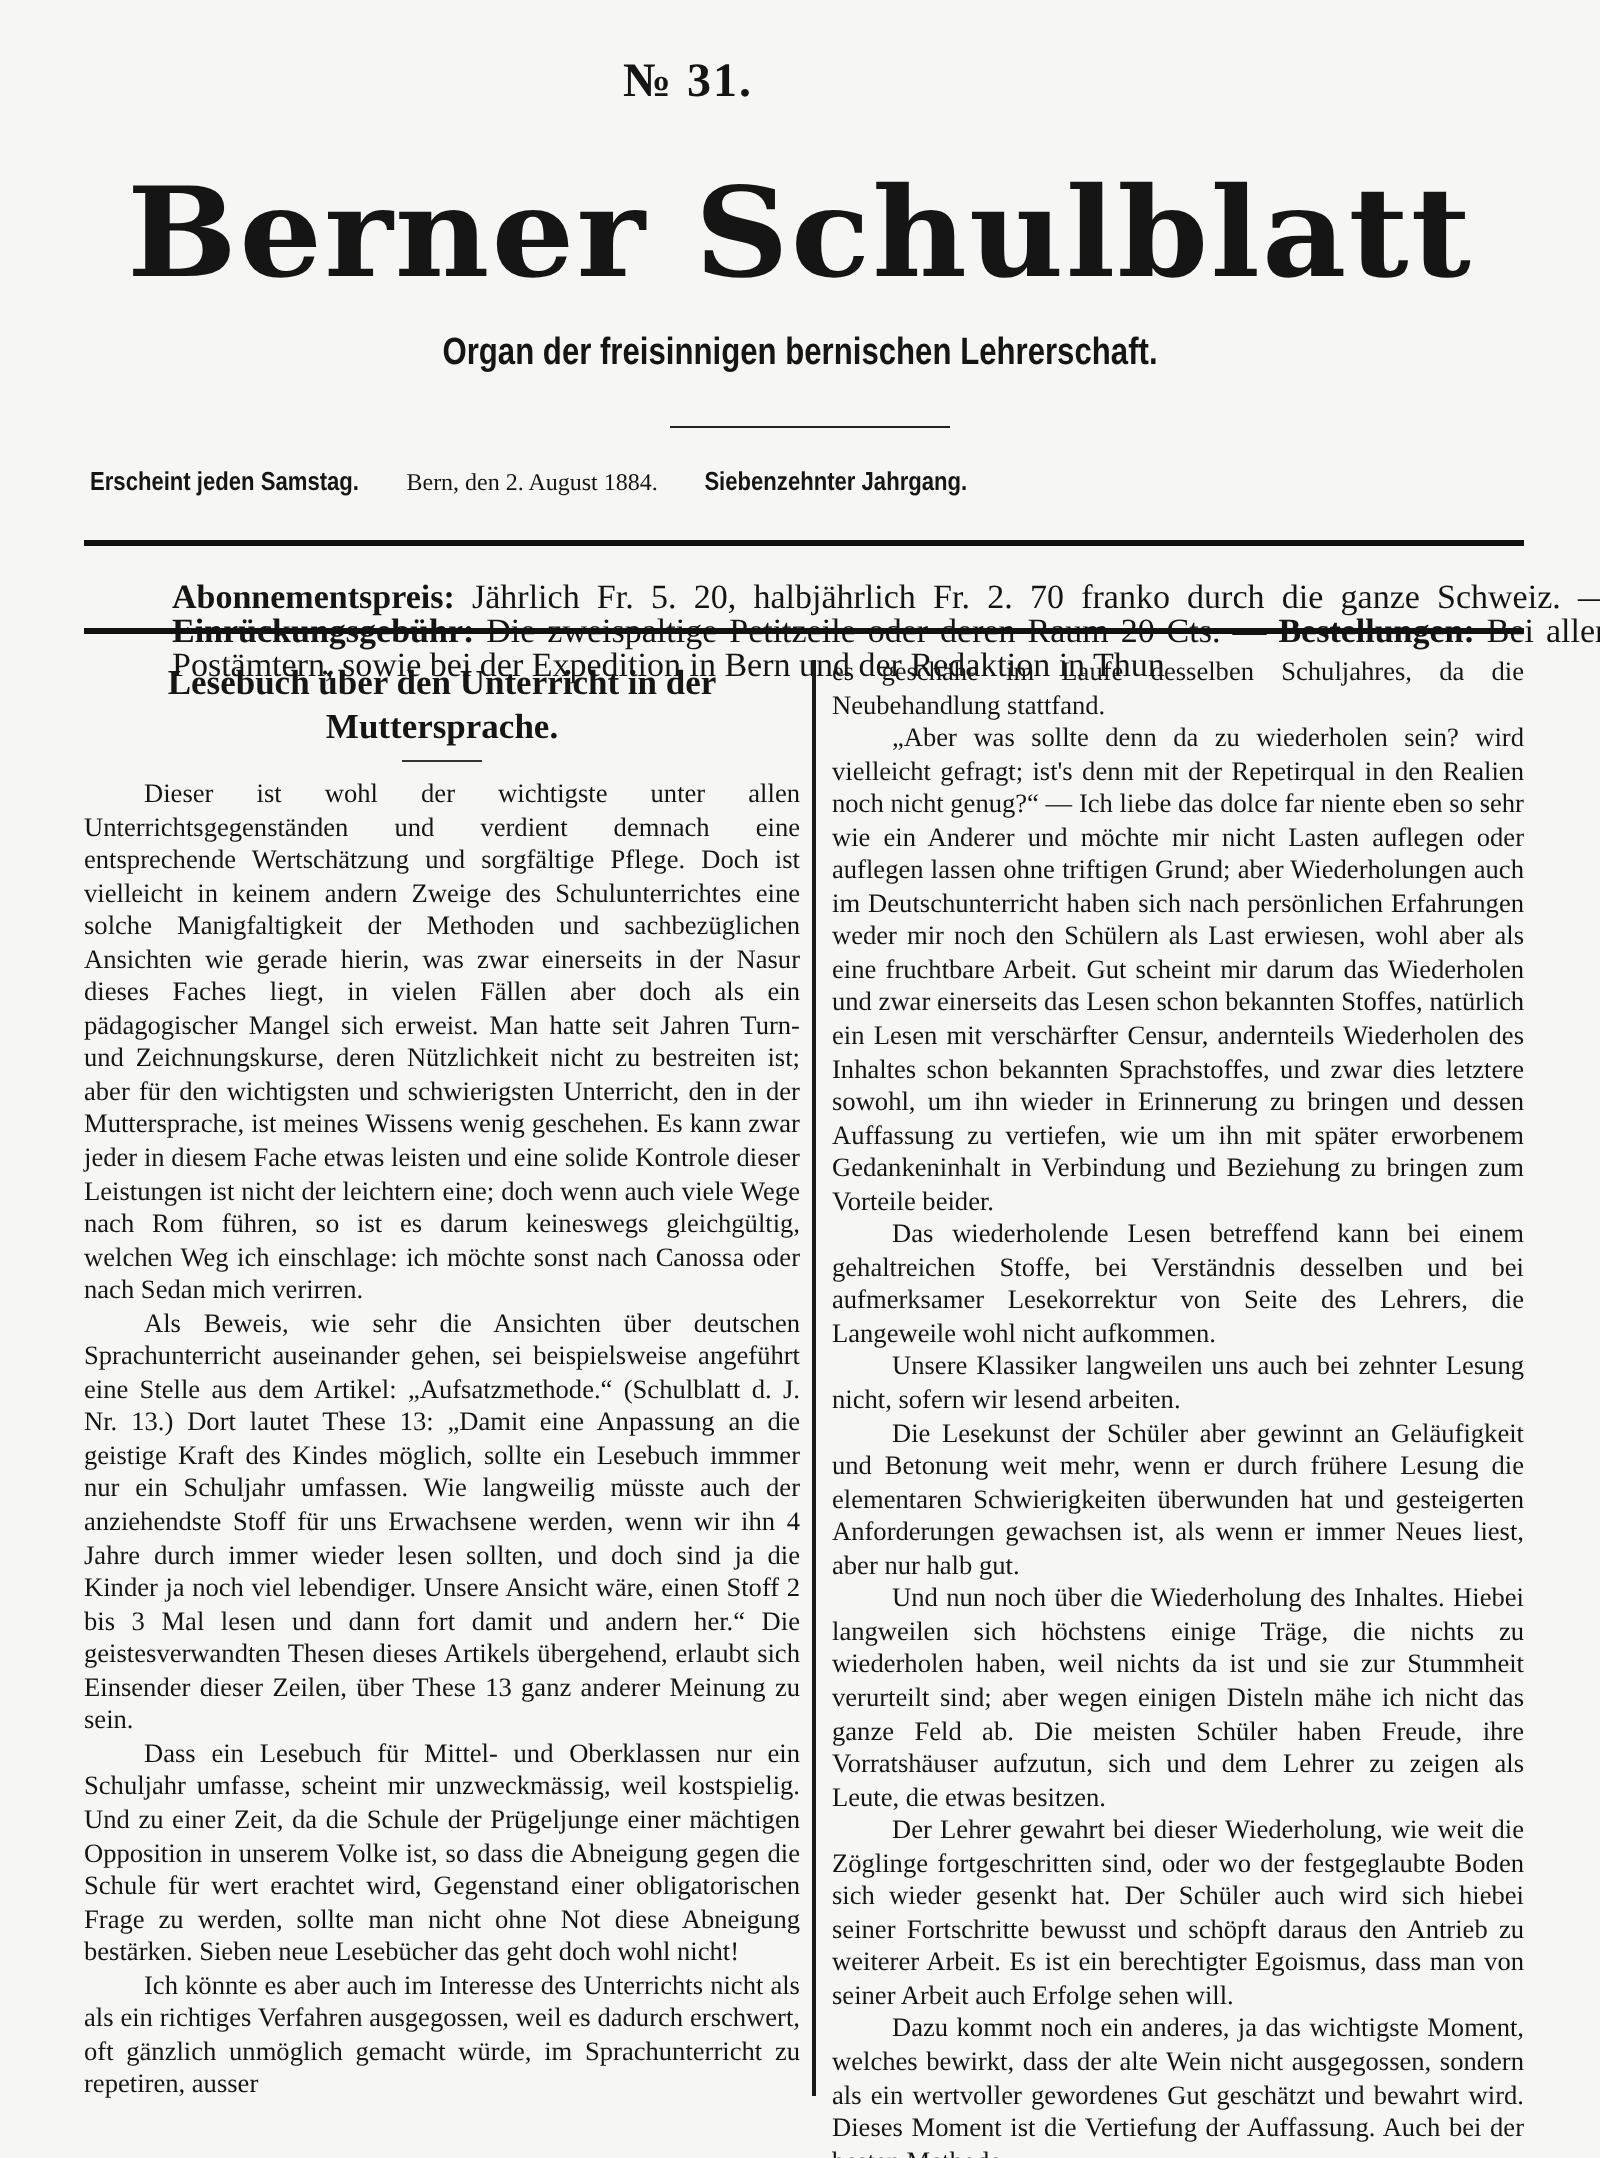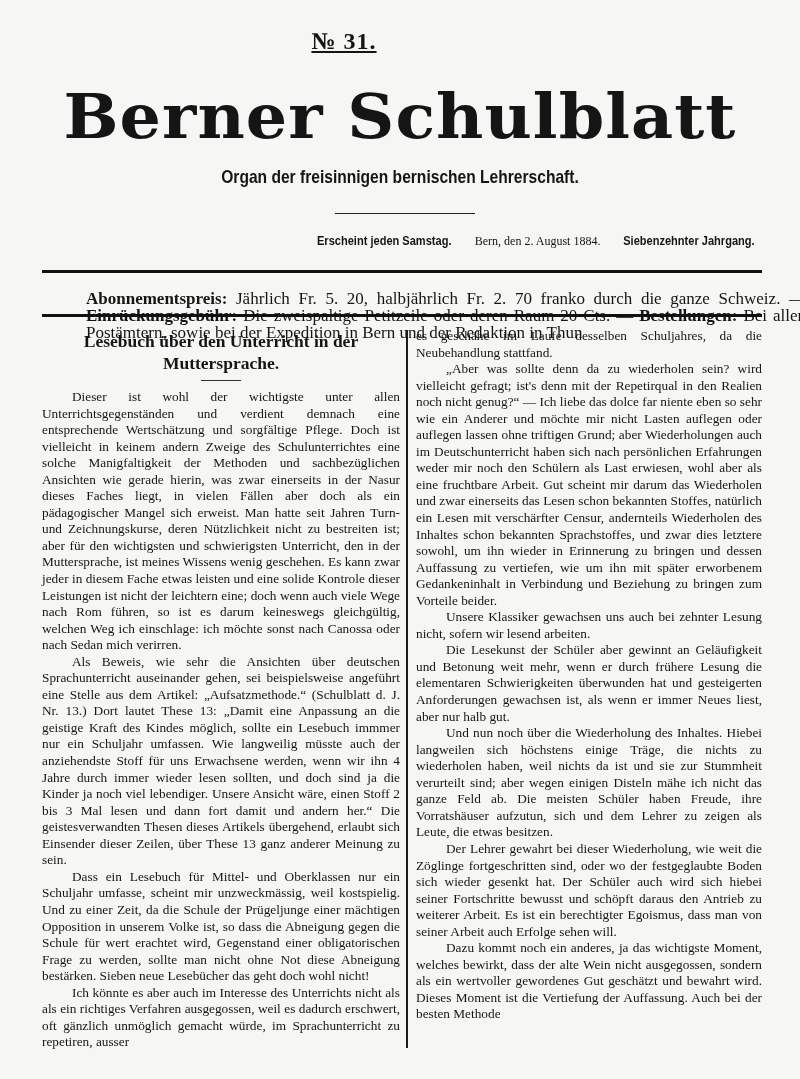--- a/index.html
+++ b/index.html
@@ -7,21 +7,20 @@
       width: 800px; height: 1079px; overflow: hidden;
       background: #f6f6f4;
       color: #151515;
       font-family: "Liberation Serif", "DejaVu Serif", serif;
       position: relative;
     }
     .issue-no {
       position: absolute; top: 28px; left: 0; width: 688px;
       text-align: center; font-weight: bold; font-size: 24px;
       letter-spacing: 1px;
-      text-decoration: underline;
     }
     .masthead {
       position: absolute; top: 80px; left: 0; width: 800px;
       text-align: center;
       font-family: "DejaVu Serif", "Liberation Serif", serif;
       font-weight: bold; font-size: 62px; letter-spacing: 1px;
       line-height: 74px;
       transform: scaleX(1.05);
     }
     .subtitle {
@@ -30,21 +29,21 @@
       font-family: "Liberation Sans", "DejaVu Sans", sans-serif;
       font-weight: bold; font-size: 19px;
       transform: scaleX(0.82);
     }
     .short-rule {
       position: absolute; top: 213px; left: 335px; width: 140px; height: 1px;
       background: #222;
     }
     .meta-row {
       position: absolute; top: 233px; left: 45px; width: 710px;
-      display: flex; justify-content: flex-end; align-items: baseline;
+      display: flex; justify-content: flex-start; align-items: baseline;
     }
     .meta-side {
       font-family: "Liberation Sans", "DejaVu Sans", sans-serif;
       font-weight: bold; font-size: 13px;
       transform: scaleX(0.85);
     }
     .meta-side.left { transform-origin: left; }
     .meta-side.right { transform-origin: right; }
     .meta-center { font-size: 12px; }
     .rule-thick {
@@ -105,18 +104,19 @@
   <div class="head-rule"></div>
   <p class="para">Dieser ist wohl der wichtigste unter allen Unterrichtsgegenständen und verdient demnach eine entsprechende Wertschätzung und sorgfältige Pflege. Doch ist vielleicht in keinem andern Zweige des Schulunterrichtes eine solche Manigfaltigkeit der Methoden und sachbezüglichen Ansichten wie gerade hierin, was zwar einerseits in der Nasur dieses Faches liegt, in vielen Fällen aber doch als ein pädagogischer Mangel sich erweist. Man hatte seit Jahren Turn- und Zeichnungskurse, deren Nützlichkeit nicht zu bestreiten ist; aber für den wichtigsten und schwierigsten Unterricht, den in der Muttersprache, ist meines Wissens wenig geschehen. Es kann zwar jeder in diesem Fache etwas leisten und eine solide Kontrole dieser Leistungen ist nicht der leichtern eine; doch wenn auch viele Wege nach Rom führen, so ist es darum keineswegs gleichgültig, welchen Weg ich einschlage: ich möchte sonst nach Canossa oder nach Sedan mich verirren.</p>
   <p class="para">Als Beweis, wie sehr die Ansichten über deutschen Sprachunterricht auseinander gehen, sei beispielsweise angeführt eine Stelle aus dem Artikel: „Aufsatzmethode.“ (Schulblatt d. J. Nr. 13.) Dort lautet These 13: „Damit eine Anpassung an die geistige Kraft des Kindes möglich, sollte ein Lesebuch immmer nur ein Schuljahr umfassen. Wie langweilig müsste auch der anziehendste Stoff für uns Erwachsene werden, wenn wir ihn 4 Jahre durch immer wieder lesen sollten, und doch sind ja die Kinder ja noch viel lebendiger. Unsere Ansicht wäre, einen Stoff 2 bis 3 Mal lesen und dann fort damit und andern her.“ Die geistesverwandten Thesen dieses Artikels übergehend, erlaubt sich Einsender dieser Zeilen, über These 13 ganz anderer Meinung zu sein.</p>
   <p class="para">Dass ein Lesebuch für Mittel- und Oberklassen nur ein Schuljahr umfasse, scheint mir unzweckmässig, weil kostspielig. Und zu einer Zeit, da die Schule der Prügeljunge einer mächtigen Opposition in unserem Volke ist, so dass die Abneigung gegen die Schule für wert erachtet wird, Gegenstand einer obligatorischen Frage zu werden, sollte man nicht ohne Not diese Abneigung bestärken. Sieben neue Lesebücher das geht doch wohl nicht!</p>
   <p class="para">Ich könnte es aber auch im Interesse des Unterrichts nicht als als ein richtiges Verfahren ausgegossen, weil es dadurch erschwert, oft gänzlich unmöglich gemacht würde, im Sprachunterricht zu repetiren, ausser</p>
 </div>
 
 <div class="column col-right">
   <p class="para cont">es geschähe im Laufe desselben Schuljahres, da die Neubehandlung stattfand.</p>
   <p class="para">„Aber was sollte denn da zu wiederholen sein? wird vielleicht gefragt; ist's denn mit der Repetirqual in den Realien noch nicht genug?“ — Ich liebe das dolce far niente eben so sehr wie ein Anderer und möchte mir nicht Lasten auflegen oder auflegen lassen ohne triftigen Grund; aber Wiederholungen auch im Deutschunterricht haben sich nach persönlichen Erfahrungen weder mir noch den Schülern als Last erwiesen, wohl aber als eine fruchtbare Arbeit. Gut scheint mir darum das Wiederholen und zwar einerseits das Lesen schon bekannten Stoffes, natürlich ein Lesen mit verschärfter Censur, andernteils Wiederholen des Inhaltes schon bekannten Sprachstoffes, und zwar dies letztere sowohl, um ihn wieder in Erinnerung zu bringen und dessen Auffassung zu vertiefen, wie um ihn mit später erworbenem Gedankeninhalt in Verbindung und Beziehung zu bringen zum Vorteile beider.</p>
-  <p class="para">Unsere Klassiker gewachsen uns auch bei zehnter Lesung nicht, sofern wir lesend arbeiten.</p>
+  <p class="para">Das wiederholende Lesen betreffend kann bei einem gehaltreichen Stoffe, bei Verständnis desselben und bei aufmerksamer Lesekorrektur von Seite des Lehrers, die Langeweile wohl nicht aufkommen.</p>
+  <p class="para">Unsere Klassiker langweilen uns auch bei zehnter Lesung nicht, sofern wir lesend arbeiten.</p>
   <p class="para">Die Lesekunst der Schüler aber gewinnt an Geläufigkeit und Betonung weit mehr, wenn er durch frühere Lesung die elementaren Schwierigkeiten überwunden hat und gesteigerten Anforderungen gewachsen ist, als wenn er immer Neues liest, aber nur halb gut.</p>
   <p class="para">Und nun noch über die Wiederholung des Inhaltes. Hiebei langweilen sich höchstens einige Träge, die nichts zu wiederholen haben, weil nichts da ist und sie zur Stummheit verurteilt sind; aber wegen einigen Disteln mähe ich nicht das ganze Feld ab. Die meisten Schüler haben Freude, ihre Vorratshäuser aufzutun, sich und dem Lehrer zu zeigen als Leute, die etwas besitzen.</p>
   <p class="para">Der Lehrer gewahrt bei dieser Wiederholung, wie weit die Zöglinge fortgeschritten sind, oder wo der festgeglaubte Boden sich wieder gesenkt hat. Der Schüler auch wird sich hiebei seiner Fortschritte bewusst und schöpft daraus den Antrieb zu weiterer Arbeit. Es ist ein berechtigter Egoismus, dass man von seiner Arbeit auch Erfolge sehen will.</p>
   <p class="para">Dazu kommt noch ein anderes, ja das wichtigste Moment, welches bewirkt, dass der alte Wein nicht ausgegossen, sondern als ein wertvoller gewordenes Gut geschätzt und bewahrt wird. Dieses Moment ist die Vertiefung der Auffassung. Auch bei der besten Methode</p>
 </div>
 
 </body></html>

